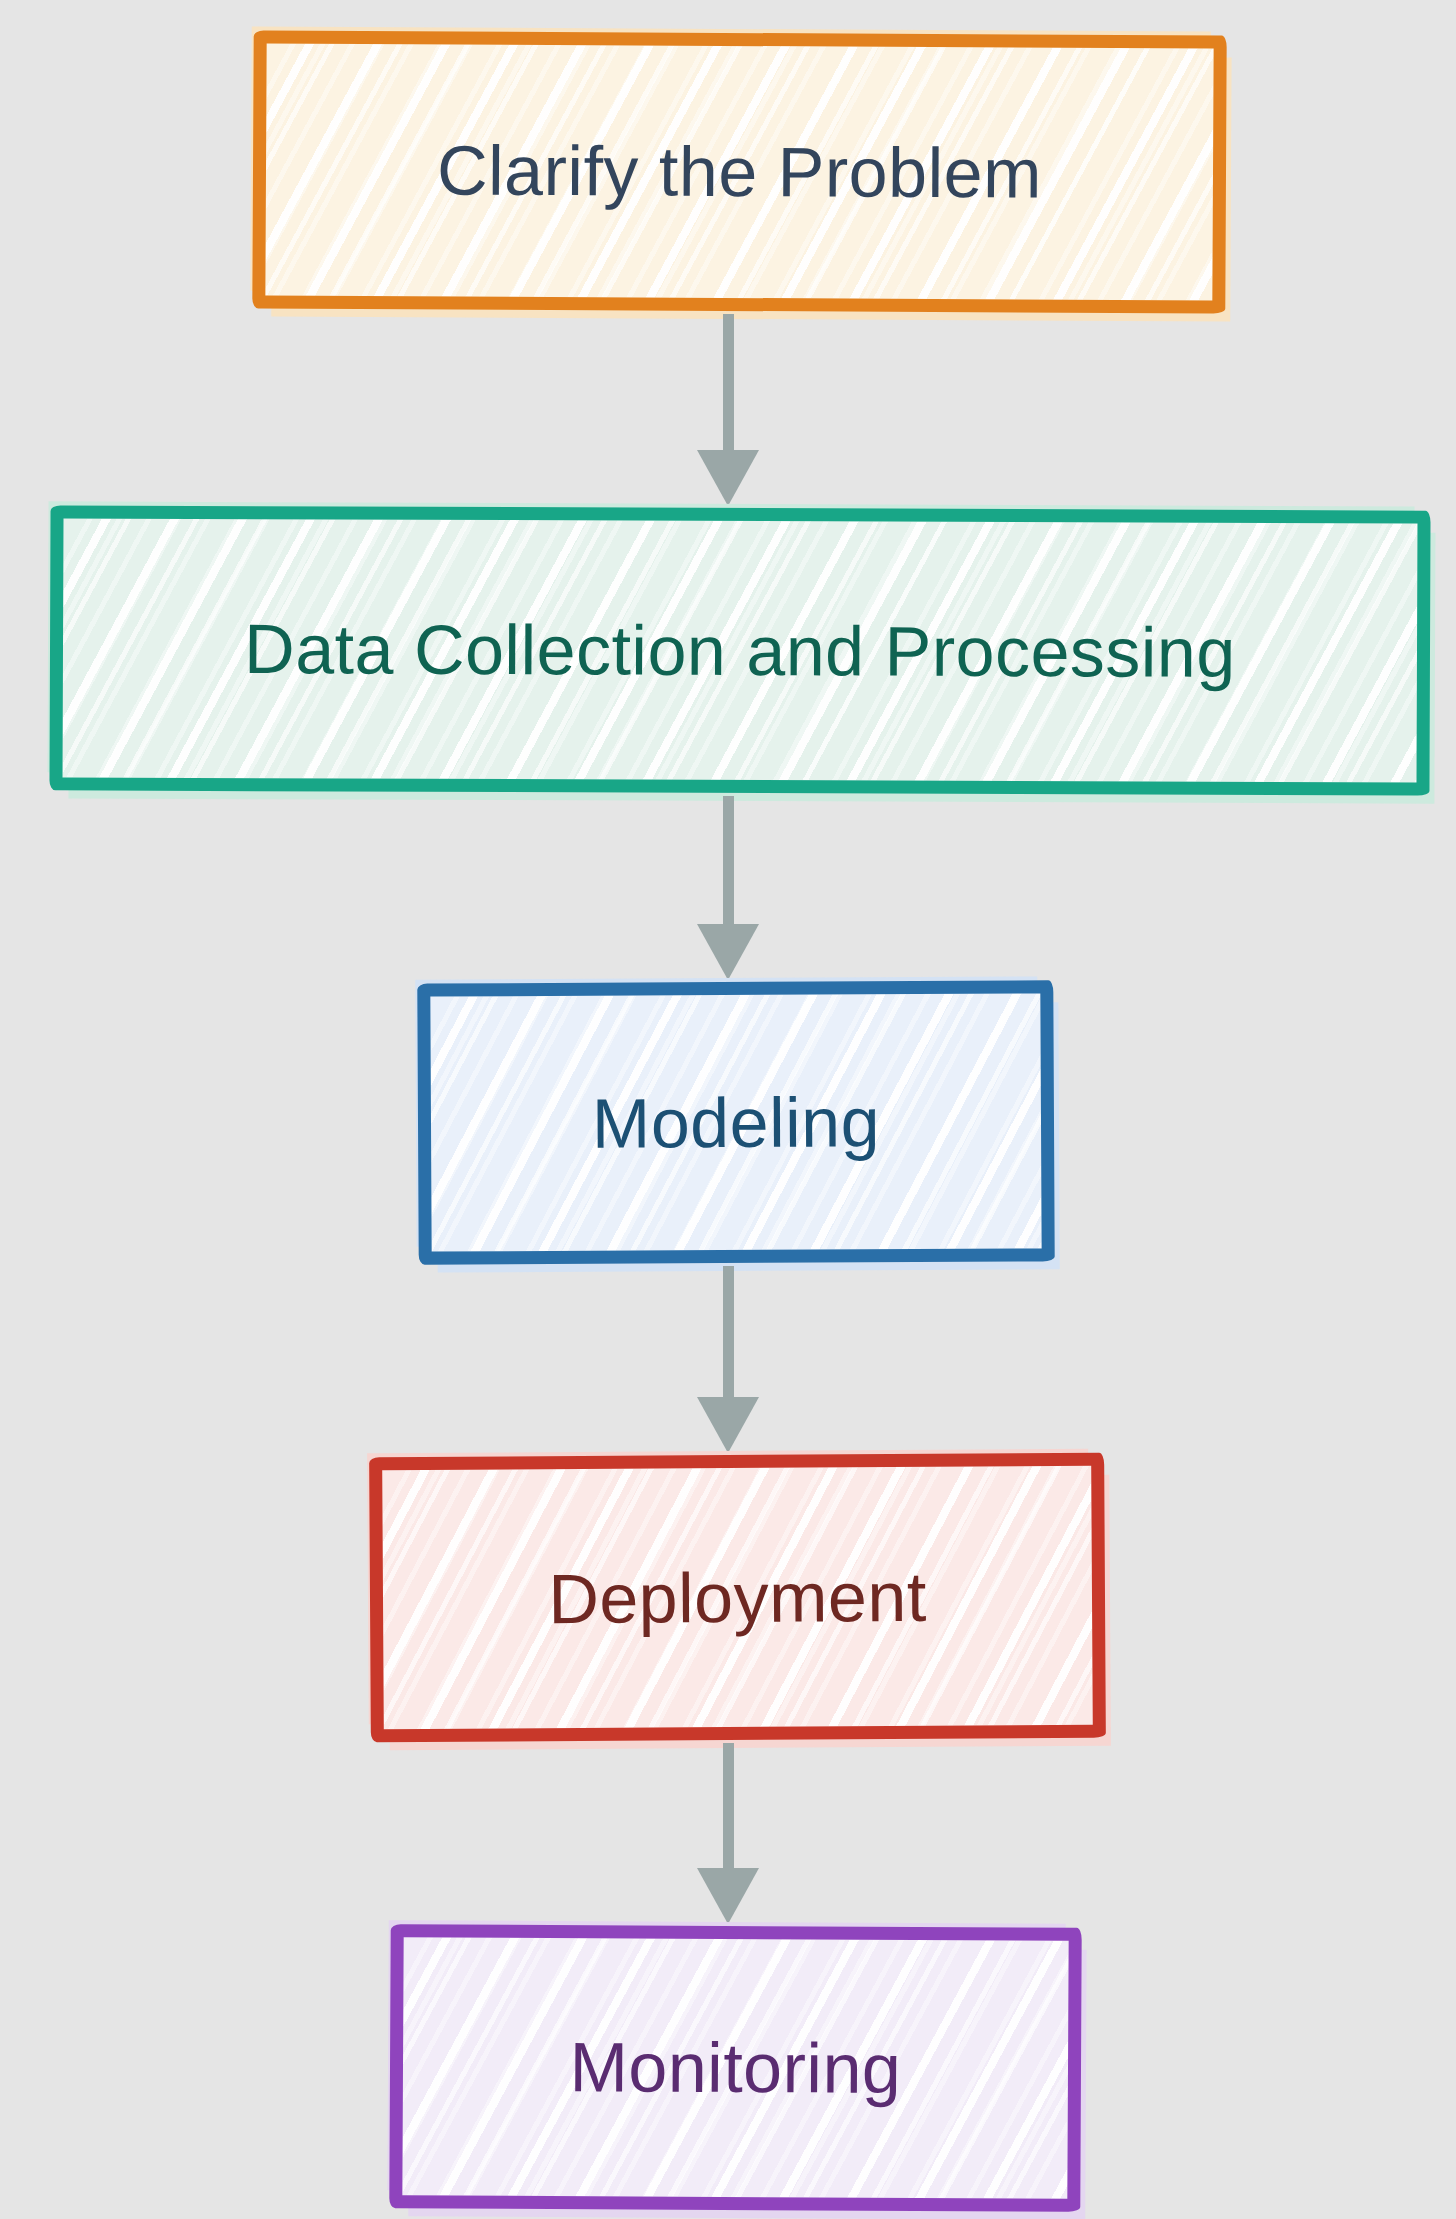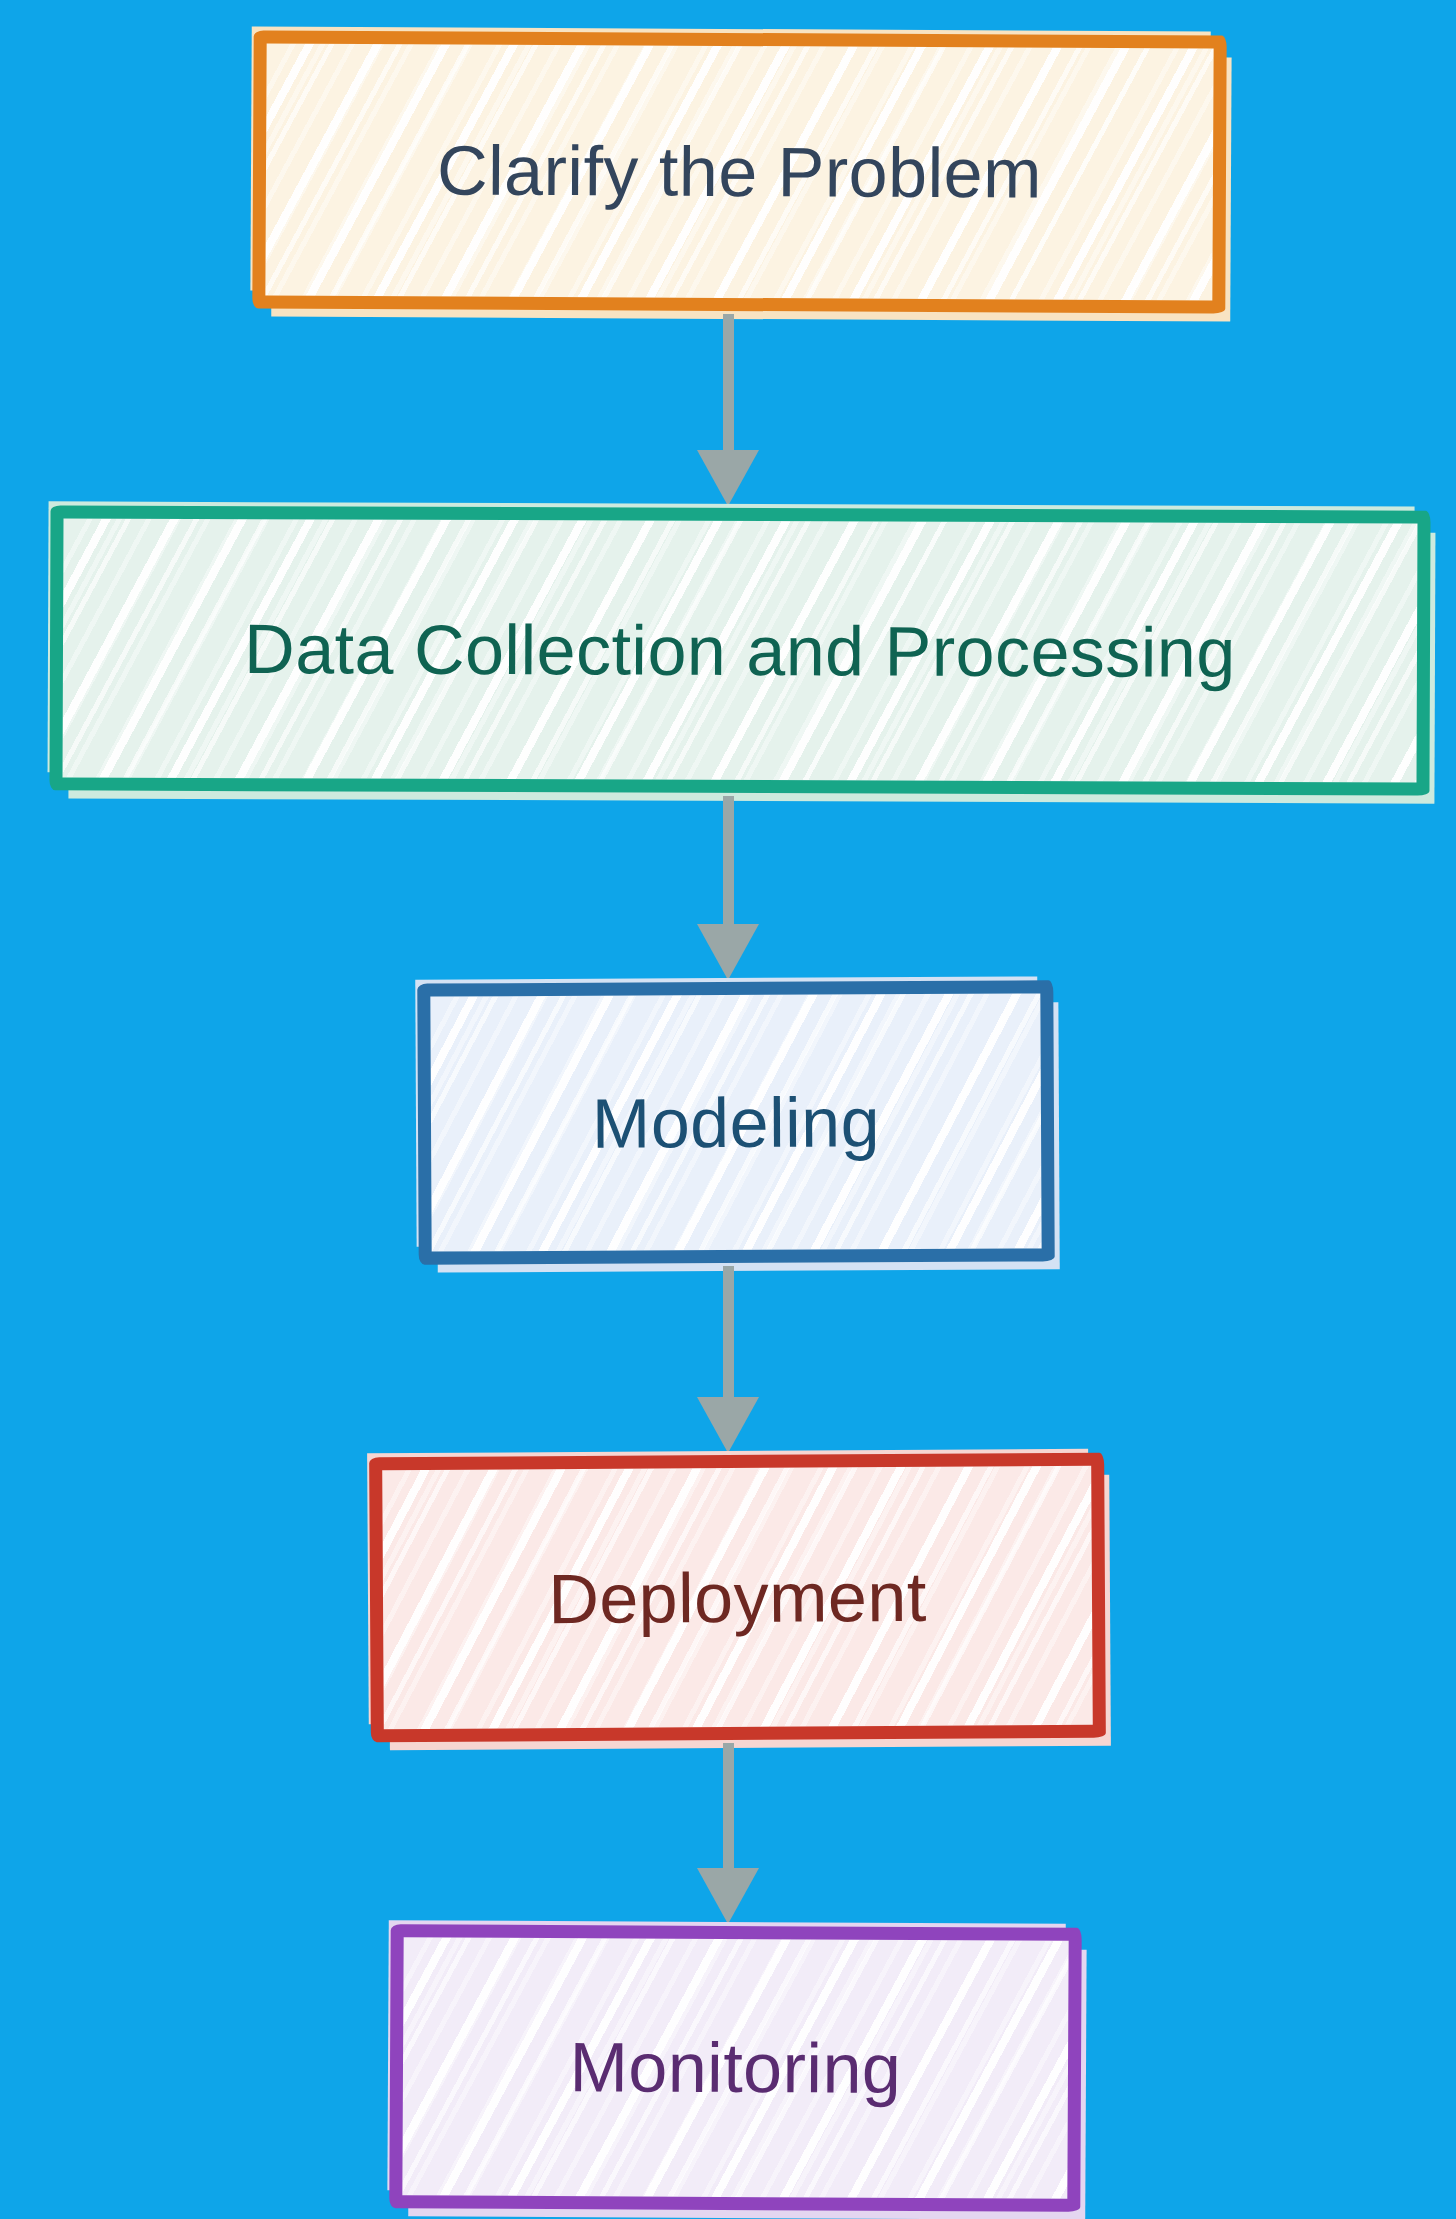--- a/index.html
+++ b/index.html
@@ -74,21 +74,21 @@
     border-top: 56px solid var(--arrow);
   }
   .a0 { top: 314px;  height: 192px; }
   .a1 { top: 796px;  height: 184px; }
   .a2 { top: 1266px; height: 187px; }
   .a3 { top: 1743px; height: 181px; }
 </style>
 </head>
 <body>
 
-<div class="canvas" style="--arrow: #9aa7a7; background: #0ea5e9;">
+<div class="canvas" style="--arrow: #9aa7a7; background: #e5e5e5;">
 
   <div class="node n0" style="--border: #e2811e; --fill: #fcf3e2; --text: #33455c; --fringe: #f8e3c2;">
     <span class="label">Clarify the Problem</span>
   </div>
 
   <div class="arrow a0">
     <span class="shaft"></span>
     <span class="head"></span>
   </div>
 

